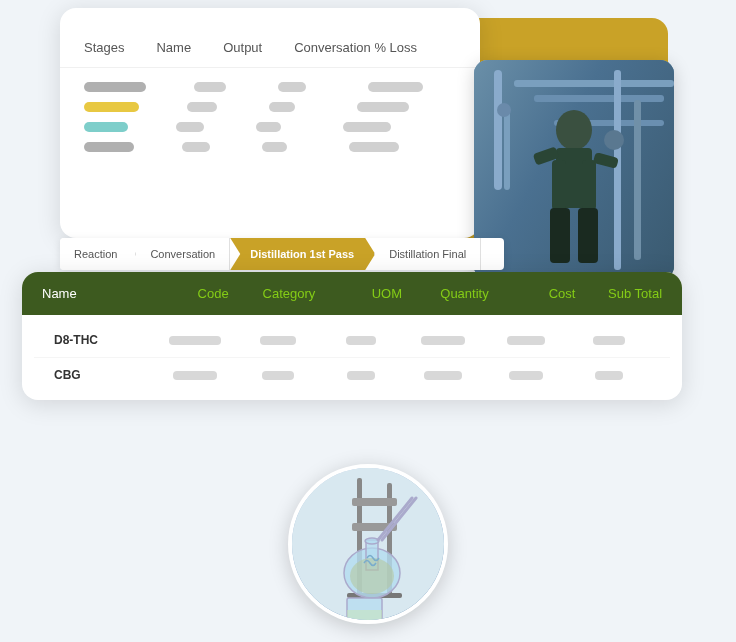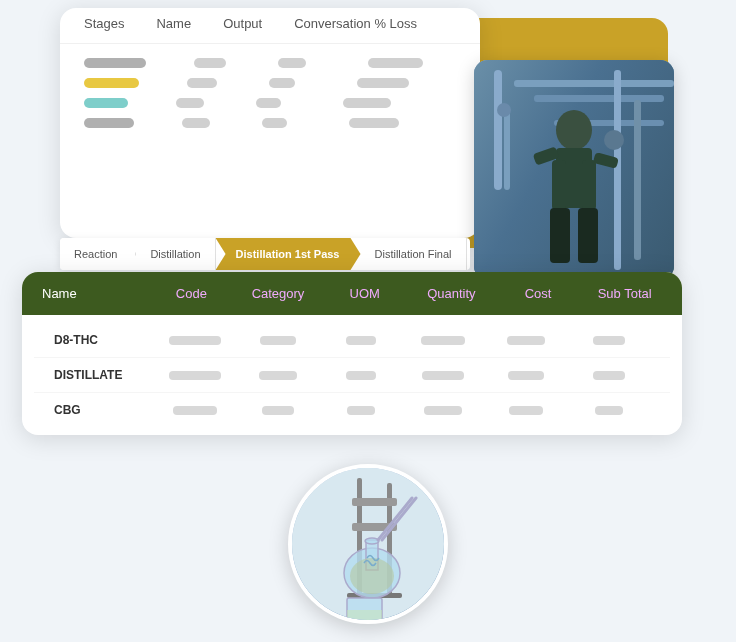--- a/index.html
+++ b/index.html
@@ -41,21 +41,21 @@
       border-radius: 16px;
       box-shadow: 0 4px 24px rgba(0,0,0,0.13);
       z-index: 3;
       padding: 0;
       overflow: hidden;
     }
 
     .top-card-header {
       display: flex;
       align-items: center;
-      padding: 8px 24px 12px 24px;
+      padding: 32px 24px 12px 24px;
       border-bottom: 1px solid #f0f0f0;
       gap: 32px;
     }
 
     .top-card-header span {
       font-size: 13px;
       color: #555;
       font-weight: 500;
     }
 
@@ -105,21 +105,21 @@
       justify-content: center;
       position: relative;
       overflow: hidden;
     }
 
     
     .process-bar {
       position: absolute;
       top: 238px;
       left: 60px;
-      width: 410px;
+      width: 444px;
       display: flex;
       align-items: center;
       z-index: 5;
       background: #fff;
       border-radius: 4px;
       overflow: hidden;
       box-shadow: 0 2px 8px rgba(0,0,0,0.1);
     }
 
     .process-step {
@@ -168,25 +168,25 @@
     }
 
     .main-table-header .col-name {
       color: #fff;
       font-size: 13px;
       font-weight: 500;
       flex: 0 0 100px;
     }
 
     .main-table-header .col {
-      color: #f0abfc;
+      color: #84cc16;
       font-size: 13px;
       font-weight: 500;
       flex: 1;
-      text-align: center;
+      text-align: right;
     }
 
     .main-table-body {
       padding: 8px 12px;
     }
 
     .main-table-row {
       display: flex;
       align-items: center;
       padding: 10px 20px;
@@ -316,21 +316,21 @@
         <rect x="120" y="95" width="24" height="11" fill="#2a4535" rx="4" transform="rotate(15 132 100)"></rect>
       </svg>
     </div>
   </div>
 
   <div class="process-bar">
     <div class="process-step first">
       <span>Reaction</span>
     </div>
     <div class="process-step">
-      <span>Distillation</span>
+      <span>Conversation</span>
     </div>
     <div class="process-step active">
       <span>Distillation 1st Pass</span>
     </div>
     <div class="process-step">
       <span>Distillation Final</span>
     </div>
   </div>
 
   <div class="main-card">
@@ -361,41 +361,20 @@
           </div>
         <div class="row-col">
             <div class="row-placeholder" style="width:38px"></div>
           </div>
         <div class="row-col">
             <div class="row-placeholder" style="width:32px"></div>
           </div>
       </div>
 
 
-      <div class="main-table-row">
-        <div class="row-name">DISTILLATE</div>
-        <div class="row-col">
-            <div class="row-placeholder" style="width:52px"></div>
-          </div>
-        <div class="row-col">
-            <div class="row-placeholder" style="width:38px"></div>
-          </div>
-        <div class="row-col">
-            <div class="row-placeholder" style="width:30px"></div>
-          </div>
-        <div class="row-col">
-            <div class="row-placeholder" style="width:42px"></div>
-          </div>
-        <div class="row-col">
-            <div class="row-placeholder" style="width:36px"></div>
-          </div>
-        <div class="row-col">
-            <div class="row-placeholder" style="width:32px"></div>
-          </div>
-      </div>
 
       <div class="main-table-row">
         <div class="row-name">CBG</div>
         <div class="row-col">
             <div class="row-placeholder" style="width:44px"></div>
           </div>
         <div class="row-col">
             <div class="row-placeholder" style="width:32px"></div>
           </div>
         <div class="row-col">

